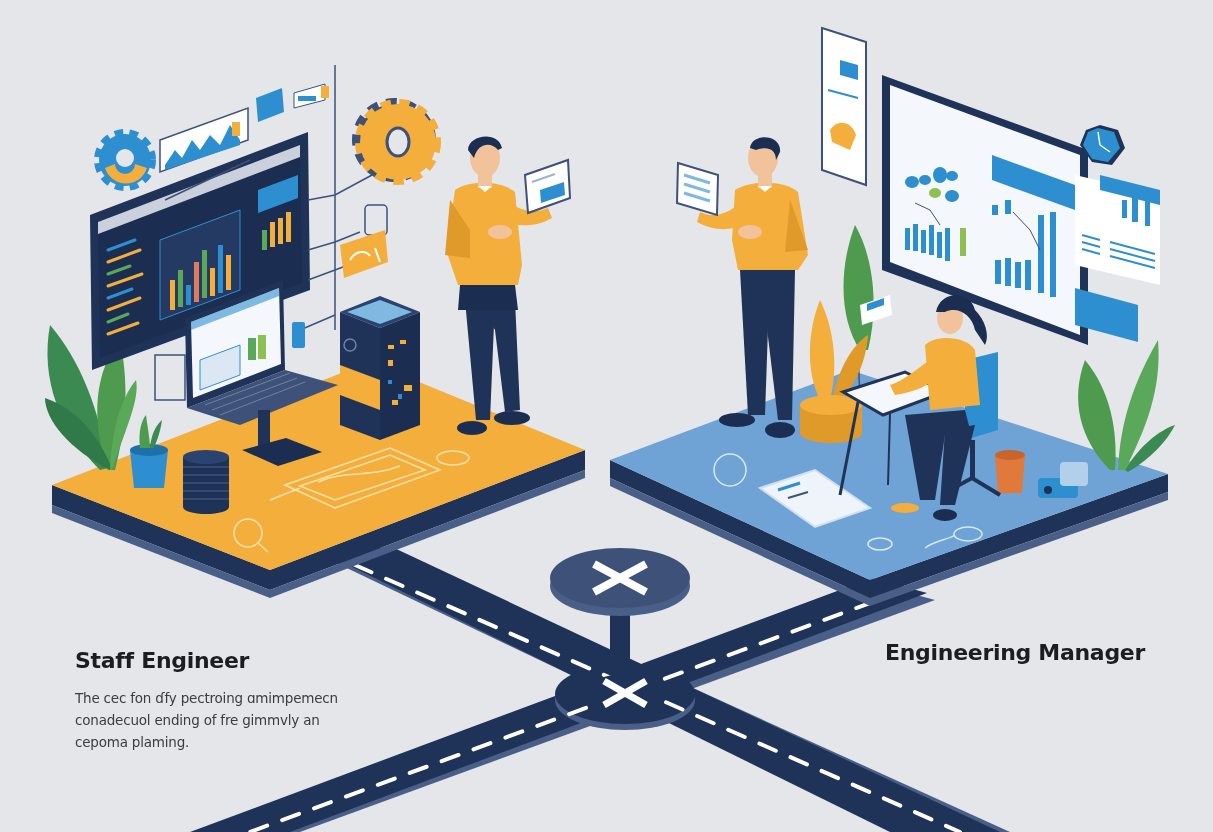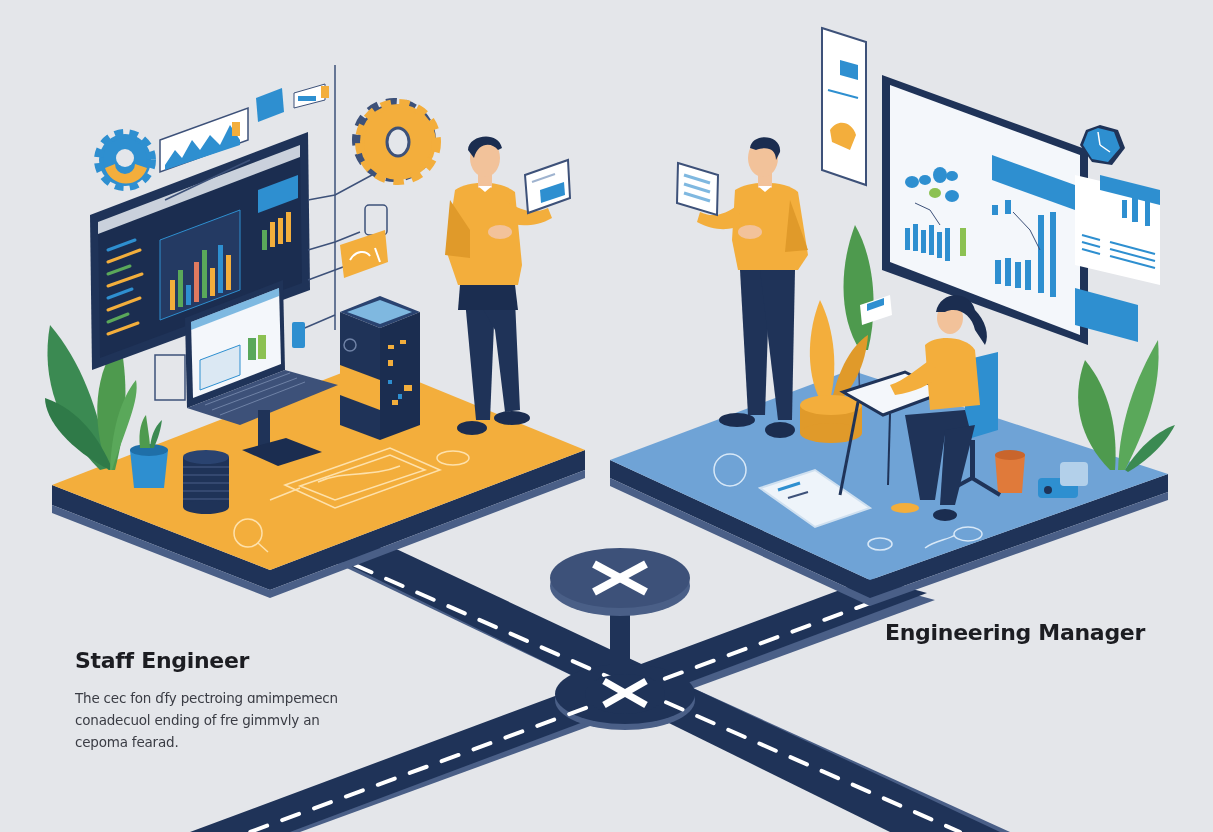--- a/index.html
+++ b/index.html
@@ -2,21 +2,21 @@
 <html><head>
 <meta charset="utf-8">
 <style>
   html,body{margin:0;padding:0;}
   body{width:1213px;height:832px;overflow:hidden;background:#e4e6ea;font-family:"Liberation Sans",sans-serif;position:relative;}
   #scene{position:absolute;left:0;top:0;width:1213px;height:832px;}
   .caption{position:absolute;color:#1e1f24;}
   .caption h2{margin:0;font-family:"DejaVu Sans",sans-serif;font-weight:bold;font-size:22px;letter-spacing:-0.3px;color:#1c1d22;}
   .caption p{margin:14px 0 0 0;font-family:"DejaVu Sans",sans-serif;font-size:13.5px;line-height:22px;color:#3a3c44;letter-spacing:-0.2px;}
   #cap-left{left:75px;top:648px;width:300px;}
-  #cap-right{left:885px;top:620px;width:300px;}
+  #cap-right{left:885px;top:640px;width:300px;}
 </style>
 </head>
 <body>
 
 <svg id="scene" viewBox="0 0 1213 832" xmlns="http://www.w3.org/2000/svg">
 
   <g>
 
     <polygon points="330,560 400,555 1010,832 900,832" fill="#4a5f87"></polygon>
     <polygon points="322,552 392,547 1000,832 890,832" fill="#1f3358"></polygon>
@@ -371,18 +371,18 @@
     <path d="M945,430 L975,425 L955,505 L940,505Z" fill="#1f3358"></path>
     <ellipse cx="905" cy="508" rx="14" ry="5" fill="#f3ae3c"></ellipse>
     <ellipse cx="945" cy="515" rx="12" ry="6" fill="#1b2d50"></ellipse>
     <ellipse cx="950" cy="318" rx="13" ry="16" fill="#f2c29a"></ellipse>
     <path d="M936,312 C940,290 970,290 975,310 C985,320 990,335 985,345 L975,330 C972,315 958,306 945,312Z" fill="#1b2d50"></path>
   </g>
 </svg>
 
 <div id="cap-left" class="caption">
   <h2>Staff Engineer</h2>
-  <p>The cec fon ɗfy pectroing ɑmimpemecn conadecuol ending of fre gimmvly an cepoma fearad.</p>
+  <p>The cec fon ɗfy pectroing ɑmimpemecn conadecuol ending of fre gimmvly an cepoma plaming.</p>
 </div>
 
 <div id="cap-right" class="caption">
   <h2>Engineering Manager</h2>
 </div>
 
 </body></html>

